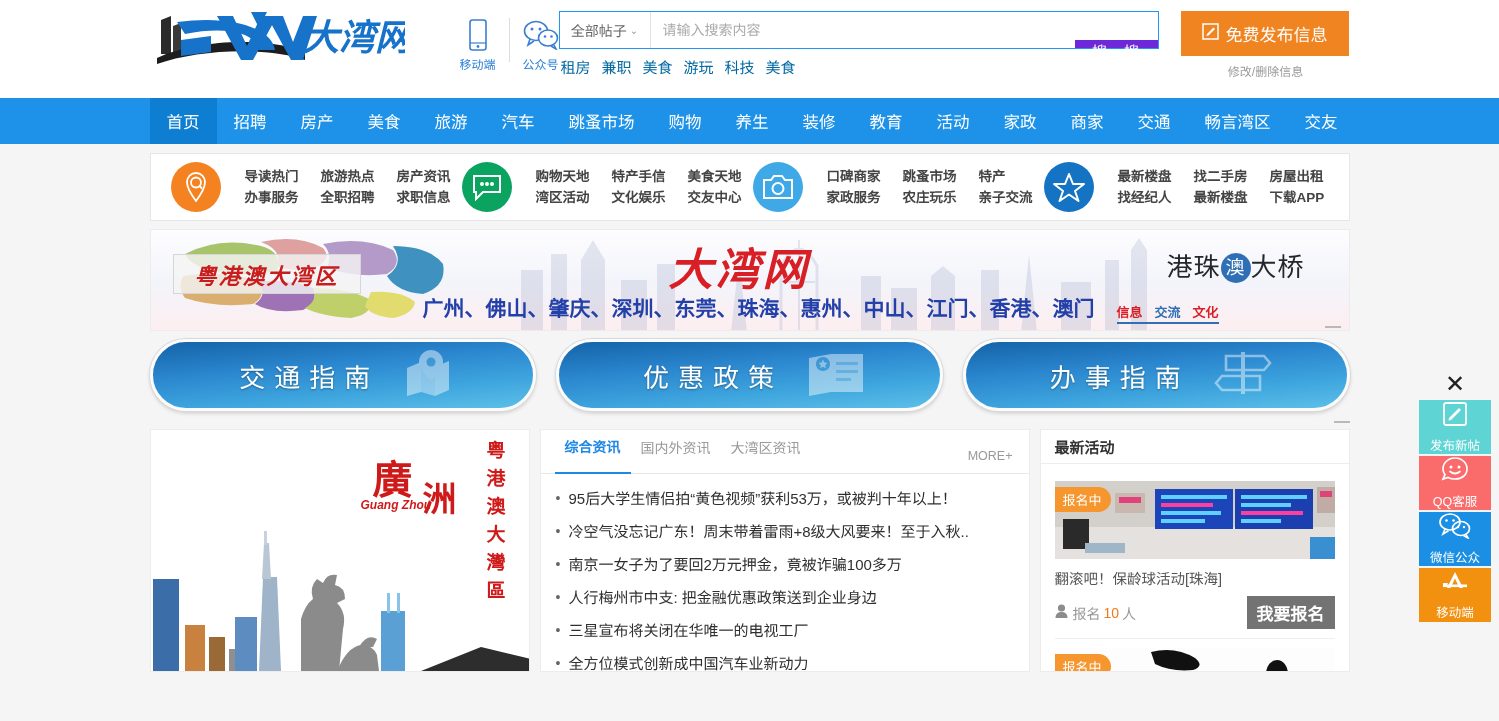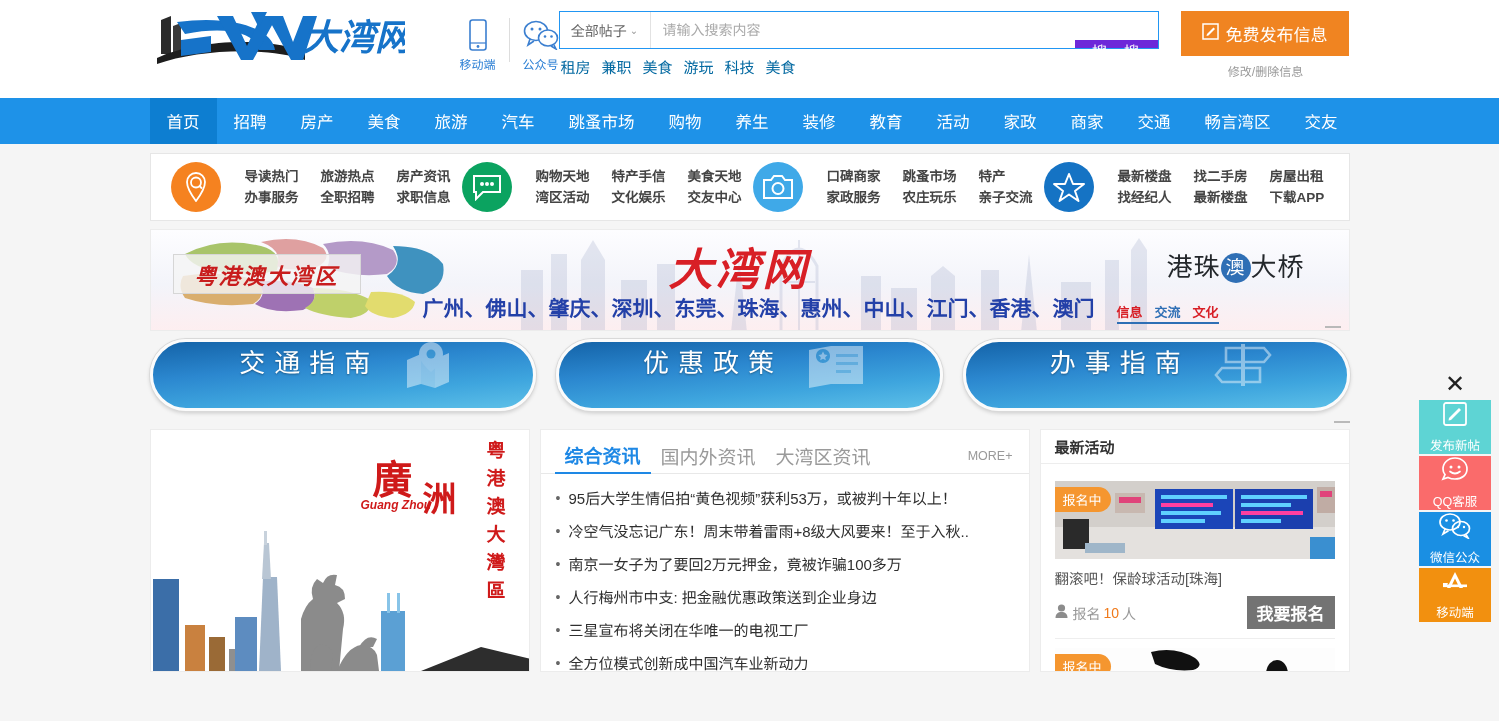--- a/index.html
+++ b/index.html
@@ -90,21 +90,21 @@
   }
   .collapse-mark { position: absolute; right: 8px; bottom: 2px; width: 16px; height: 2px; background: #b9b9b9; }
 
   
   .pills { width: 1200px; margin: 8px auto 0; display: flex; gap: 20px; position: relative; padding-bottom: 12px; }
   .pill {
     flex: 1; height: 72px; border-radius: 40px; position: relative; cursor: pointer;
     background: linear-gradient(175deg,#1463a8 0%, #2b87cf 38%, #3ea5de 70%, #5dc0e8 100%);
     border: 3px solid #fbfbfb;
     box-shadow: 0 0 0 1px #d9d9d9, 0 2px 4px rgba(0,0,0,.18);
-    display: flex; justify-content: center; gap: 24px;
+    display: flex; align-items: center; justify-content: center; gap: 24px;
   }
   .pill .ptext {
     color: #fff; font-size: 26px; letter-spacing: 9px; text-indent: 9px;
     text-shadow: 0 1px 2px rgba(0,0,0,.35);
   }
   .pill .picon { opacity: .45; }
   .pills .collapse-mark2 { position: absolute; right: 0px; bottom: 0px; width: 16px; height: 2px; background: #b9b9b9; }
 
   
   .main { width: 1200px; margin: 6px auto 0; display: flex; gap: 10px; }
@@ -115,21 +115,21 @@
   }
 
   .col-news {
     width: 490px; background: #fff; border: 1px solid #ececec; height: 243px; overflow: hidden;
   }
   .news-tabs {
     display: flex; align-items: flex-end; height: 44px; border-bottom: 1px solid #e8e8e8;
     padding: 0 14px; position: relative;
   }
   .ntab {
-    font-size: 19px; color: #9a9a9a; padding: 0 10px 4px; cursor: pointer; white-space: nowrap;
+    font-size: 14px; color: #9a9a9a; padding: 0 10px 16px; cursor: pointer; white-space: nowrap;
   }
   .ntab.active { color: #1e88e5; font-weight: bold; border-bottom: 2px solid #1e88e5; margin-bottom: -1px; }
   .more { position: absolute; right: 16px; bottom: 10px; font-size: 12.5px; color: #999; cursor: pointer; }
   .news-list { padding: 8px 14px 0; }
   .news-item {
     font-size: 15px; color: #2f2f2f; line-height: 21px; padding: 6px 0 6px 14px;
     position: relative; cursor: pointer; white-space: nowrap; overflow: hidden; text-overflow: ellipsis;
   }
   .news-item::before {
     content: "•"; position: absolute; left: 1px; top: 6px; color: #666; font-size: 14px;

